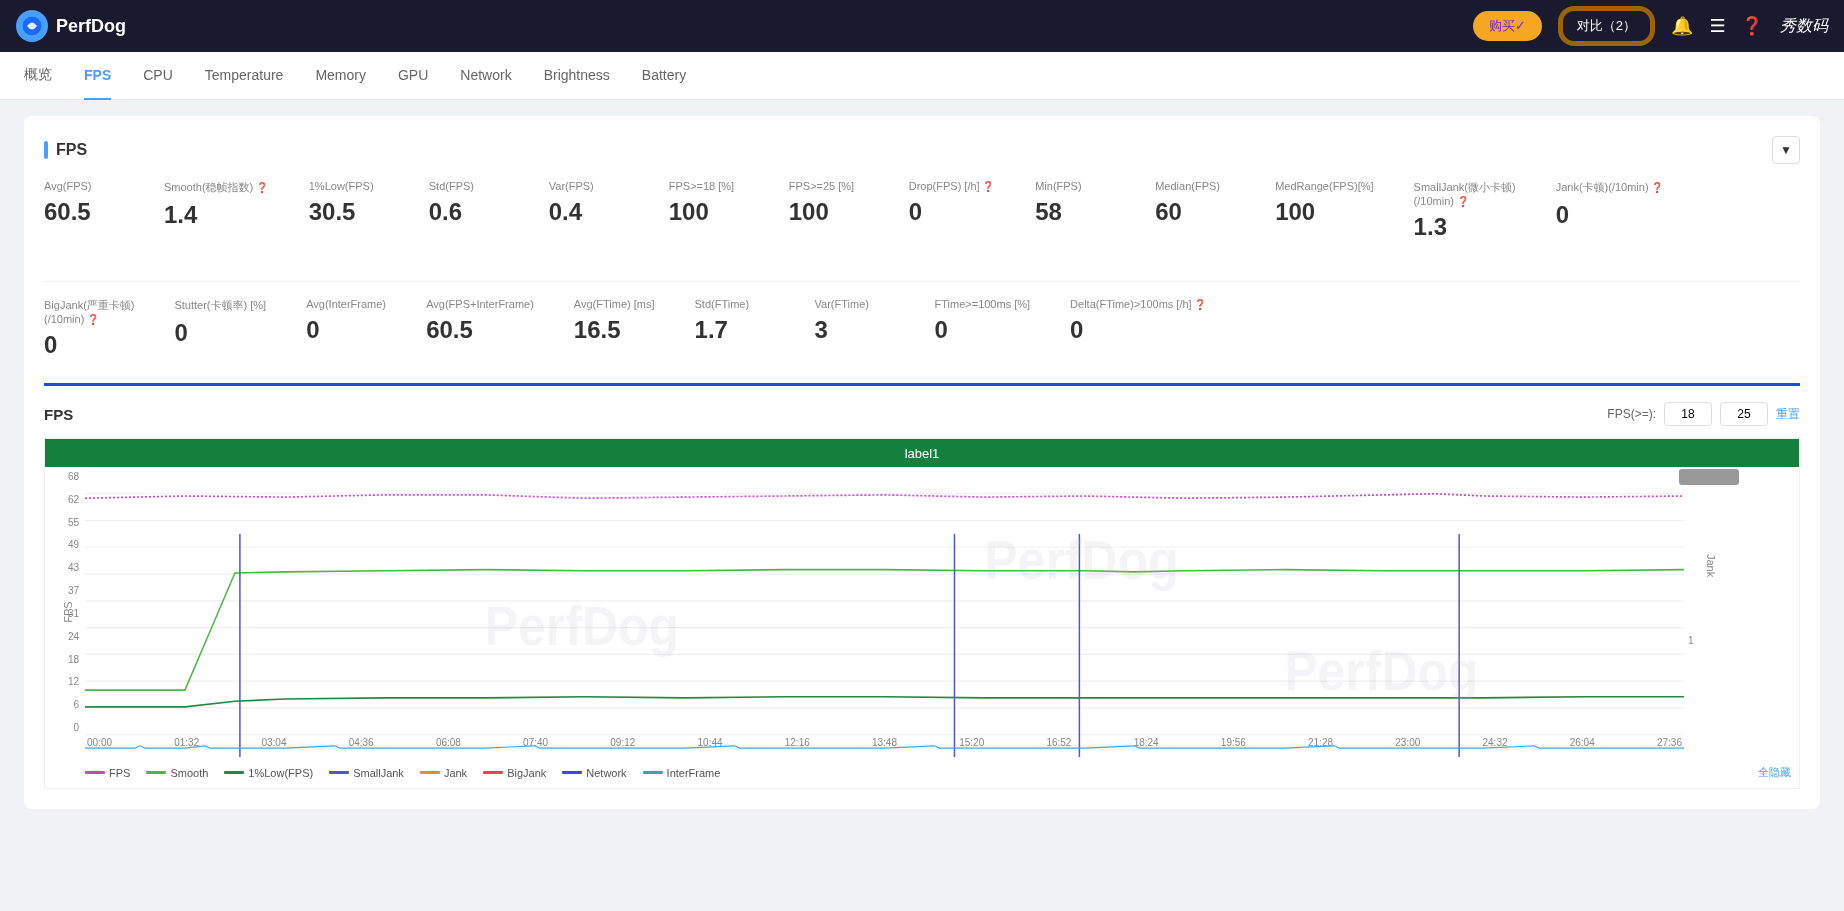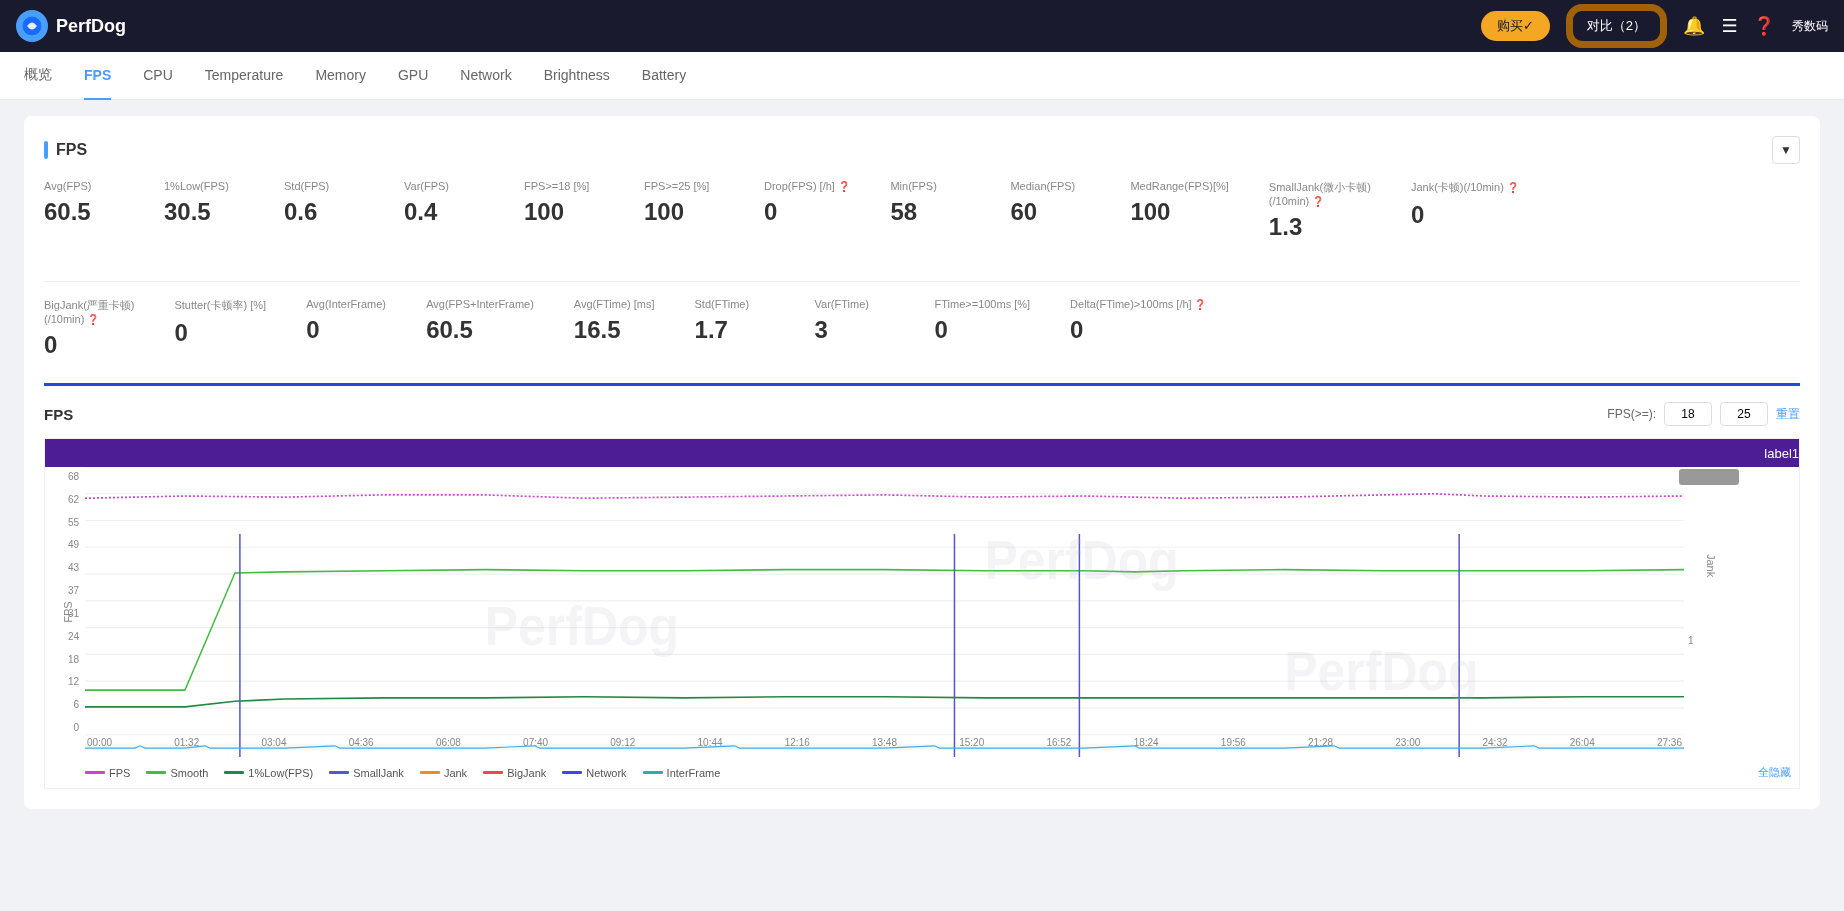--- a/index.html
+++ b/index.html
@@ -19,31 +19,31 @@
       width: 32px; height: 32px;
       background: #4a9eff;
       border-radius: 50%;
       display: flex; align-items: center; justify-content: center;
       color: white; font-weight: bold; font-size: 14px;
     }
     .logo-text { color: white; font-size: 18px; font-weight: bold; }
     .header-right { display: flex; align-items: center; gap: 16px; }
     .buy-btn {
       background: #f5a623;
-      color: #0f172a;
+      color: #6d28d9;
       border: none;
       border-radius: 16px;
       padding: 6px 16px;
       font-size: 13px;
       cursor: pointer;
     }
     .compare-btn {
       background: transparent;
       color: white;
-      border: 7px solid #a16207;
+      border: 5px solid #a16207;
       border-radius: 16px;
       padding: 6px 14px;
       font-size: 13px;
       cursor: pointer;
     }
     .header-icon { color: white; font-size: 18px; cursor: pointer; }
 
     
     .nav {
       background: white;
@@ -173,25 +173,25 @@
       font-size: 12px;
     }
 
     
     .chart-container {
       position: relative;
       background: white;
       border: 1px solid #f0f0f0;
     }
     .label-bar {
-      background: #4c1d95;
+      background: #15803d;
       height: 28px;
       display: flex;
       align-items: center;
-      justify-content: flex-end;
+      justify-content: center;
       color: white;
       font-size: 13px;
       font-weight: 500;
       margin-bottom: 0;
     }
 
     
     .legend {
       display: flex;
       align-items: center;
@@ -227,21 +227,21 @@
       </svg>
     </div>
     <span class="logo-text">PerfDog</span>
   </div>
   <div class="header-right">
     <button class="buy-btn">购买✓</button>
     <button class="compare-btn">对比（2）</button>
     <span class="header-icon">🔔</span>
     <span class="header-icon">☰</span>
     <span class="header-icon">❓</span>
-    <span class="header-icon" style="font-size:12px;">秀数码</span>
+    <span class="header-icon" style="font-size:16px;font-style:italic;">秀数码</span>
   </div>
 </div>
 
 <div class="nav">
   <span class="nav-item">概览</span>
   <span class="nav-item active">FPS</span>
   <span class="nav-item">CPU</span>
   <span class="nav-item">Temperature</span>
   <span class="nav-item">Memory</span>
   <span class="nav-item">GPU</span>
@@ -258,20 +258,24 @@
         <div class="section-title-bar"></div>
         <span>FPS</span>
       </div>
       <div class="collapse-btn">▼</div>
     </div>
 
     <div class="stats-grid">
       <div class="stat-item">
         <div class="stat-label">Avg(FPS)</div>
         <div class="stat-value">60.5</div>
+      </div>
+      <div class="stat-item">
+        <div class="stat-label">Smooth(稳帧指数) <span class="help">❓</span></div>
+        <div class="stat-value">1.4</div>
       </div>
       <div class="stat-item">
         <div class="stat-label">1%Low(FPS)</div>
         <div class="stat-value">30.5</div>
       </div>
       <div class="stat-item">
         <div class="stat-label">Std(FPS)</div>
         <div class="stat-value">0.6</div>
       </div>
       <div class="stat-item">

